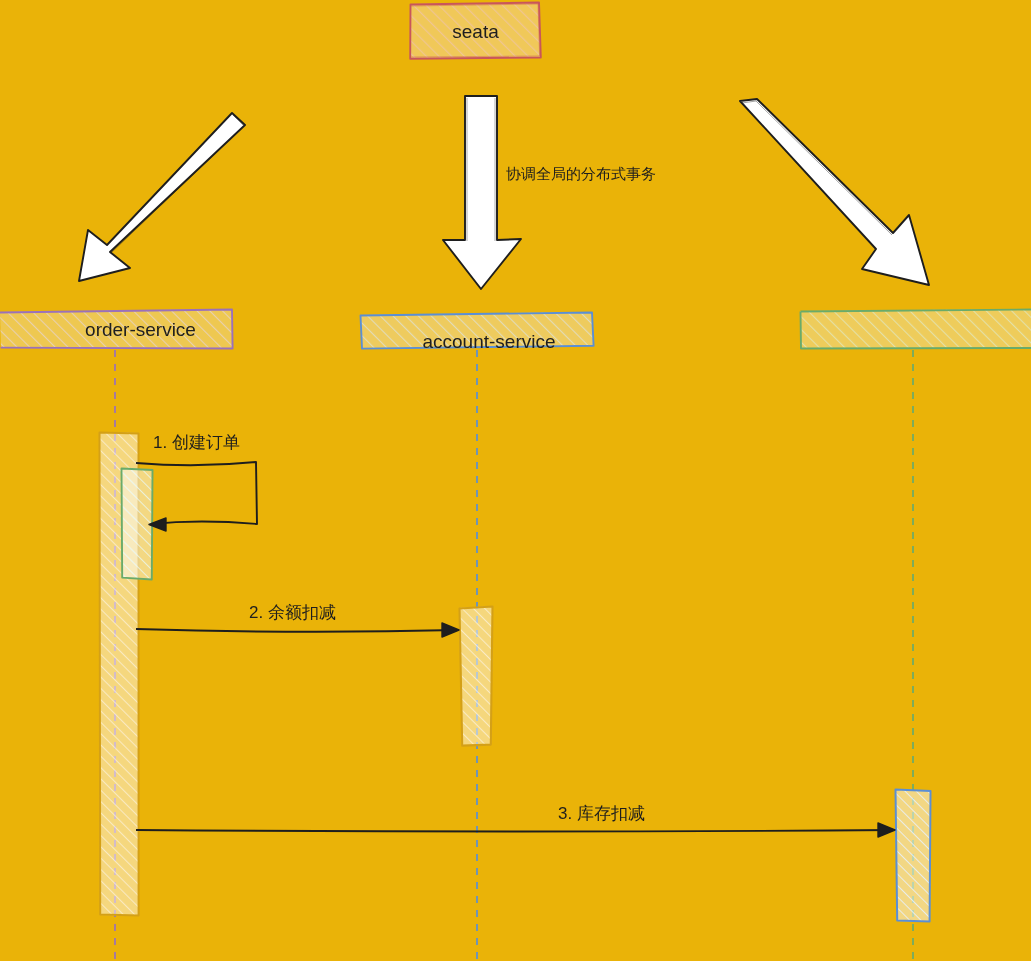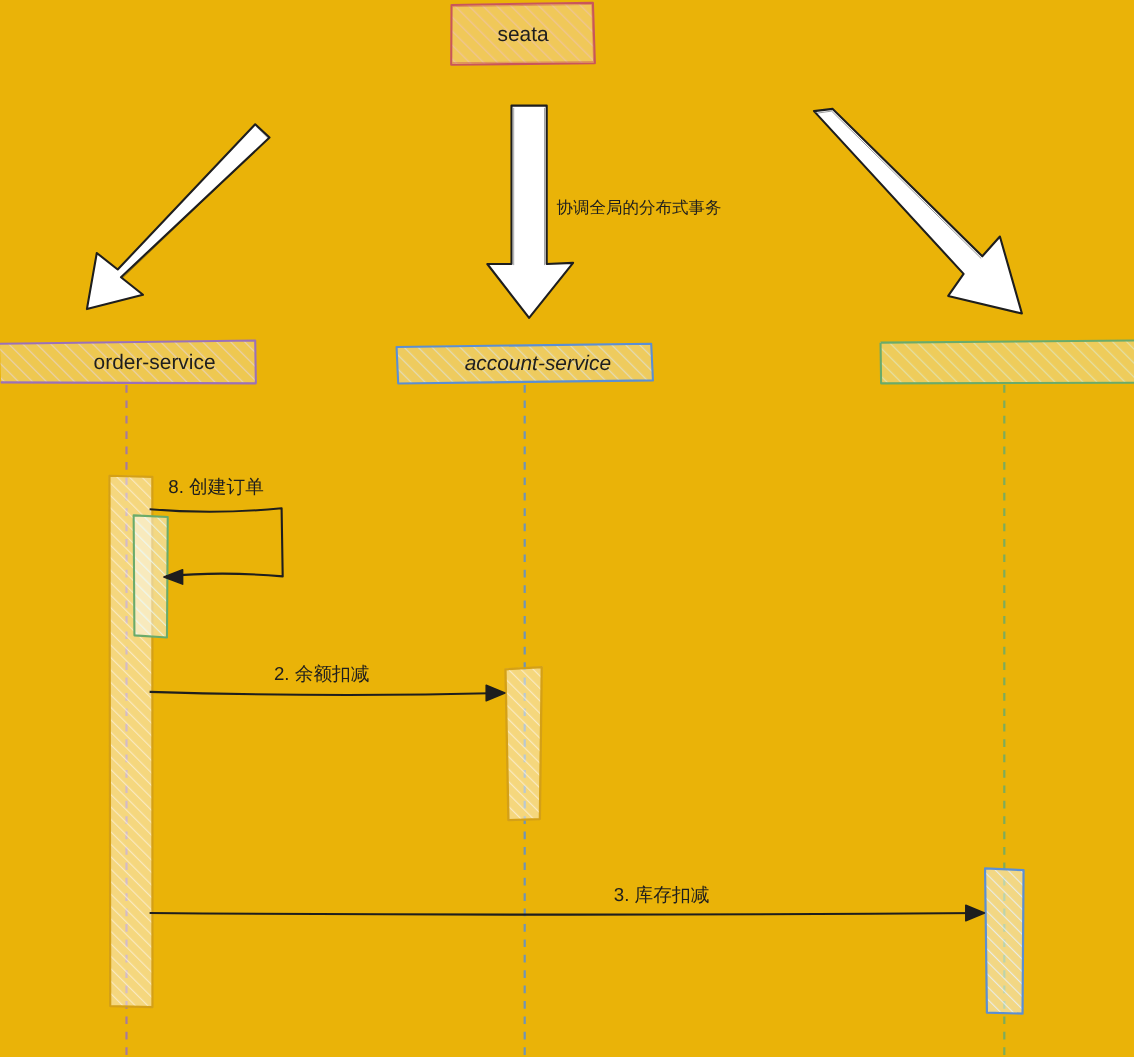--- a/index.html
+++ b/index.html
@@ -36,21 +36,20 @@
     line-height: 1;
   }
   .box-label {
     font-size: 19px;
   }
   .msg-label {
     font-size: 17px;
   }
   .arrow-label {
     font-size: 15px;
-    margin-top: 16px;
   }
 </style>
 </head>
 <body>
 
 <div id="canvas">
 
   <svg id="diagram-svg" viewBox="0 0 1031 961" xmlns="http://www.w3.org/2000/svg">
     <defs>
 
@@ -159,24 +158,24 @@
     <g>
       <path d="M136,830 Q520,833 893,830" fill="none" stroke="#1e1e1e" stroke-width="1.9"></path>
       <path d="M878,823 L895,830 L878,837 Z" fill="#1e1e1e" stroke="#1e1e1e" stroke-width="1.4" stroke-linejoin="round"></path>
     </g>
   </svg>
 
   <div class="node-label box-label" style="left:410px; top:22px; width:131px;">seata</div>
 
   <div class="node-label box-label" style="left:0px; top:320px; width:281px;">order-service</div>
 
-  <div class="node-label box-label" style="left:361px; top:321px; width:256px;font-style:italic;">account-service</div>
+  <div class="node-label box-label" style="left:361px; top:332px; width:256px;">account-service</div>
 
 
   <div class="node-label arrow-label" style="left:506px; top:166px; width:170px; text-align:left;">协调全局的分布式事务</div>
 
-  <div class="node-label msg-label" style="left:153px; top:434px; width:160px; text-align:left;">8. 创建订单</div>
+  <div class="node-label msg-label" style="left:153px; top:434px; width:160px; text-align:left;">1. 创建订单</div>
 
   <div class="node-label msg-label" style="left:249px; top:604px; width:180px; text-align:left;">2. 余额扣减</div>
 
   <div class="node-label msg-label" style="left:510px; top:805px; width:180px; text-align:left;margin-left:48px;">3. 库存扣减</div>
 
 </div>
 
 </body></html>

